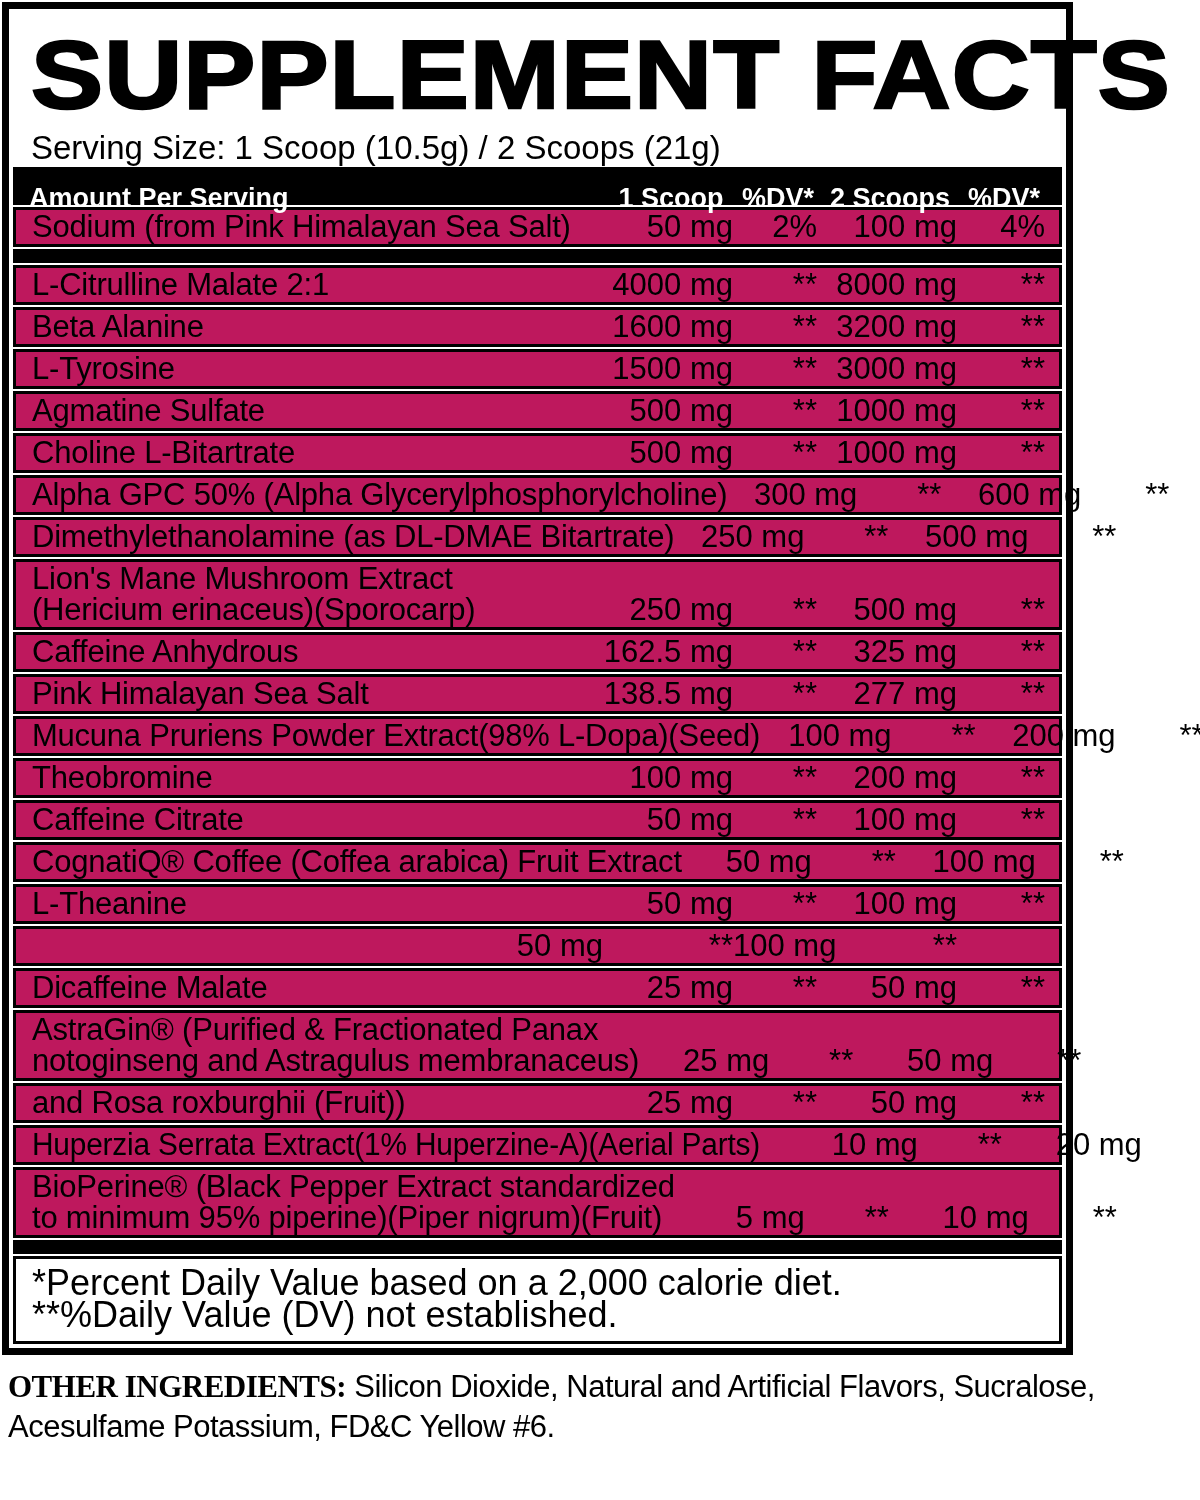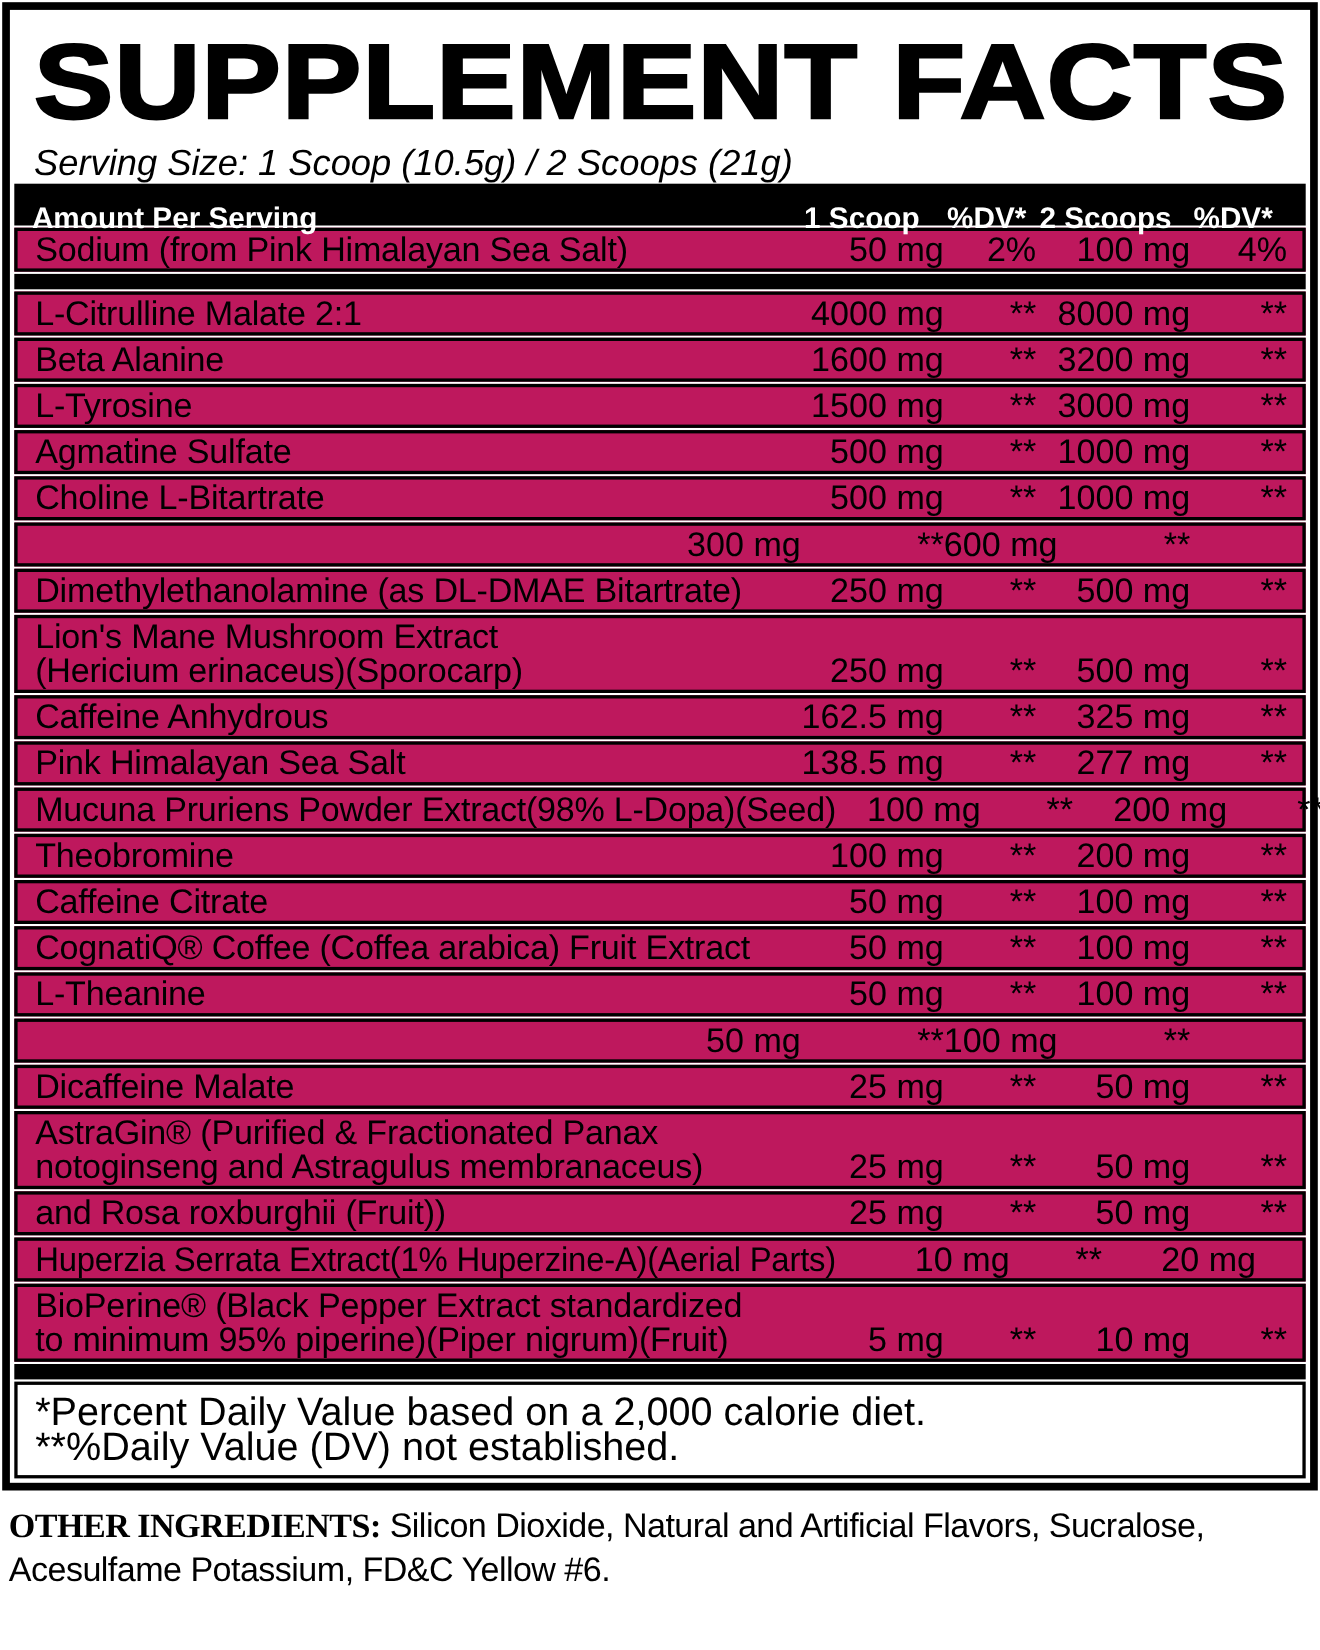--- a/index.html
+++ b/index.html
@@ -4,41 +4,40 @@
 <style>
   * { margin:0; padding:0; box-sizing:border-box; }
   html,body { background:#fff; }
   body {
     width:1200px;
     font-family:"Liberation Sans", sans-serif;
     color:#000;
   }
   .label-box {
     margin:2px;
-    width:1196px;
+    width:1071px;
     border:7px solid #000;
     background:#fff;
     padding:4px 4px 4px 4px;
   }
   .title-wrap { padding:12px 18px 4px 18px; }
   .big-title {
     display:inline-block;
     white-space:nowrap;
     font-size:96px;
     line-height:100px;
     font-weight:bold;
     letter-spacing:1px;
     -webkit-text-stroke:2.5px #000;
     transform-origin:left bottom;
   }
   .serving-line {
     font-size:33px;
     line-height:38px;
     padding:0 18px;
-    font-style:italic;
   }
   .serving-line:last-of-type { padding-bottom:8px; }
 
   .grid-row {
     display:grid;
     grid-template-columns:1fr 130px 84px 140px 88px;
     align-items:end;
   }
   .header-bar {
     background:#000;
@@ -64,21 +63,21 @@
     transform-origin:left bottom;
   }
   .name-cell .ln { display:block; }
   .name-cell .ln:empty { display:none; }
   .num {
     text-align:right;
     font-size:31px;
     line-height:31px;
     white-space:nowrap;
   }
-  .hdr-col { text-align:left; }
+  .hdr-col { text-align:center; }
   .sep-bar {
     height:14px;
     background:#000;
     margin-top:2px;
   }
   .footnote-box {
     border:3px solid #000;
     margin-top:2px;
     padding:8px 14px 10px 16px;
   }
@@ -175,20 +174,24 @@
       <span class="ln fitline">Choline L-Bitartrate</span>
 
     </div>
     <div class="num">500 mg</div>
     <div class="num">**</div>
     <div class="num">1000 mg</div>
     <div class="num">**</div>
   </div>
 
   <div class="grid-row row">
+    <div class="name-cell">
+      <span class="ln fitline">Alpha GPC 50% (Alpha Glycerylphosphorylcholine)</span>
+
+    </div>
     <div class="num">300 mg</div>
     <div class="num">**</div>
     <div class="num">600 mg</div>
     <div class="num">**</div>
   </div>
 
   <div class="grid-row row">
     <div class="name-cell">
       <span class="ln fitline">Dimethylethanolamine (as DL-DMAE Bitartrate)</span>
 

